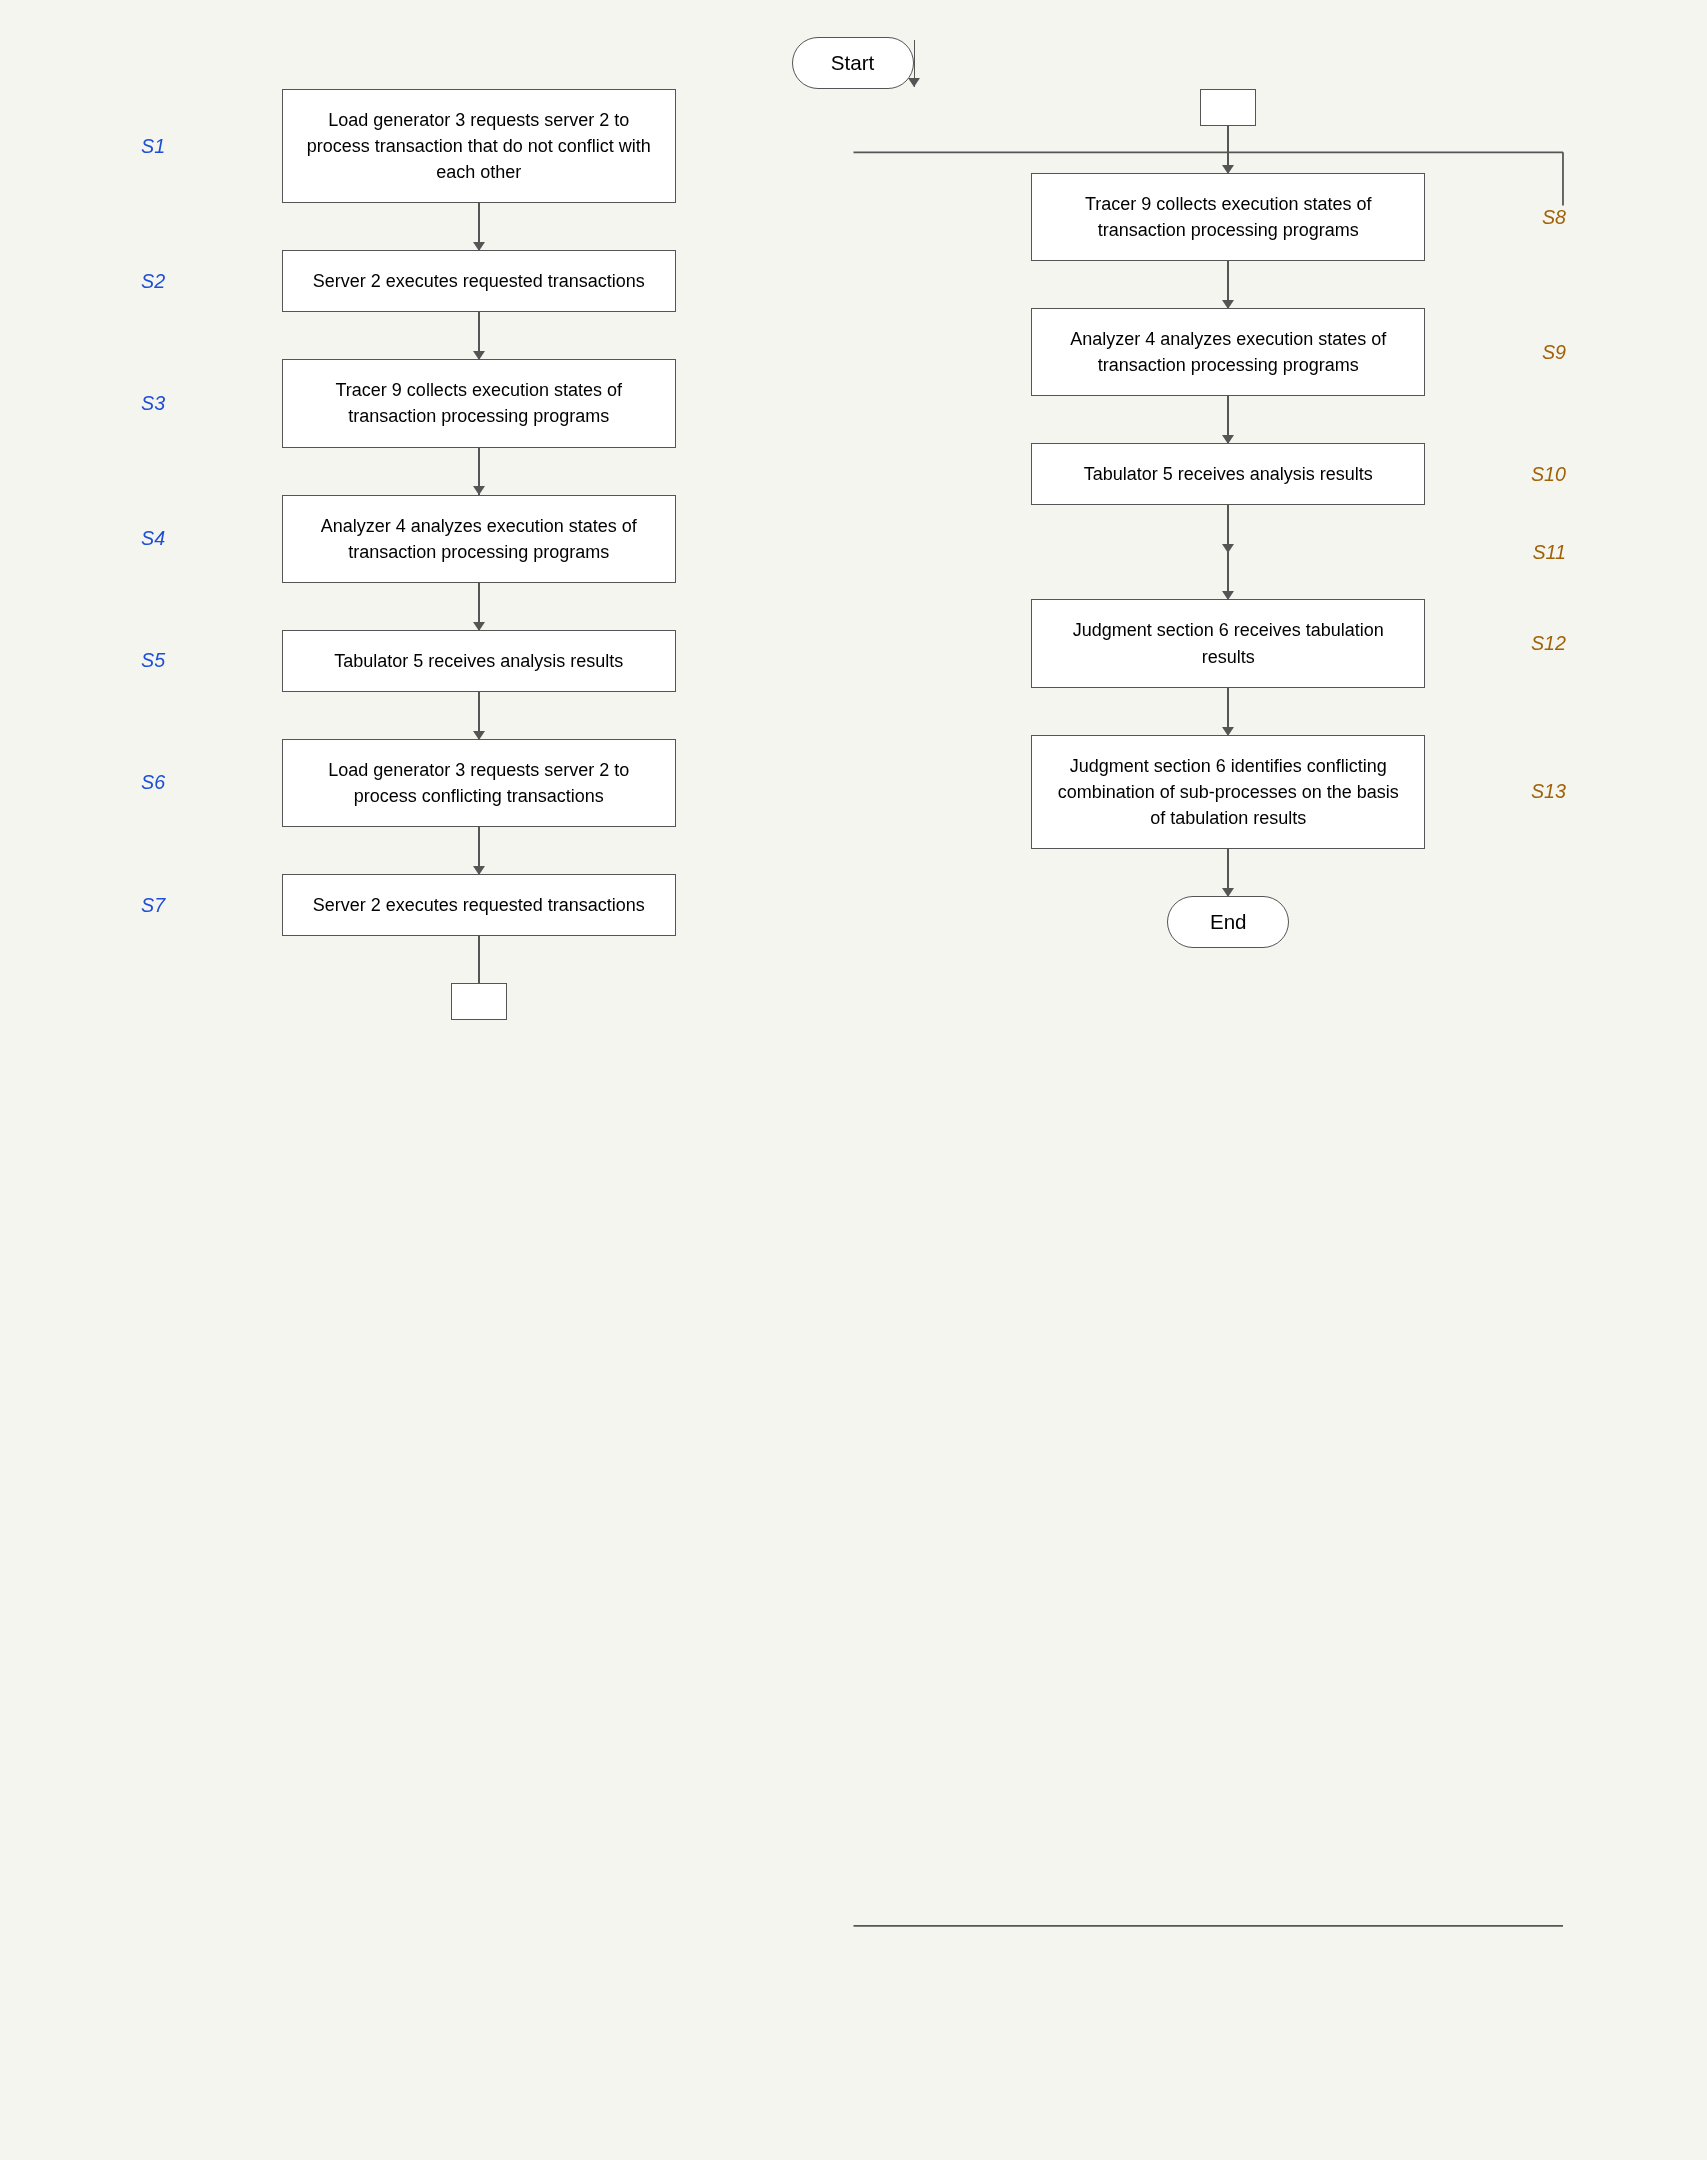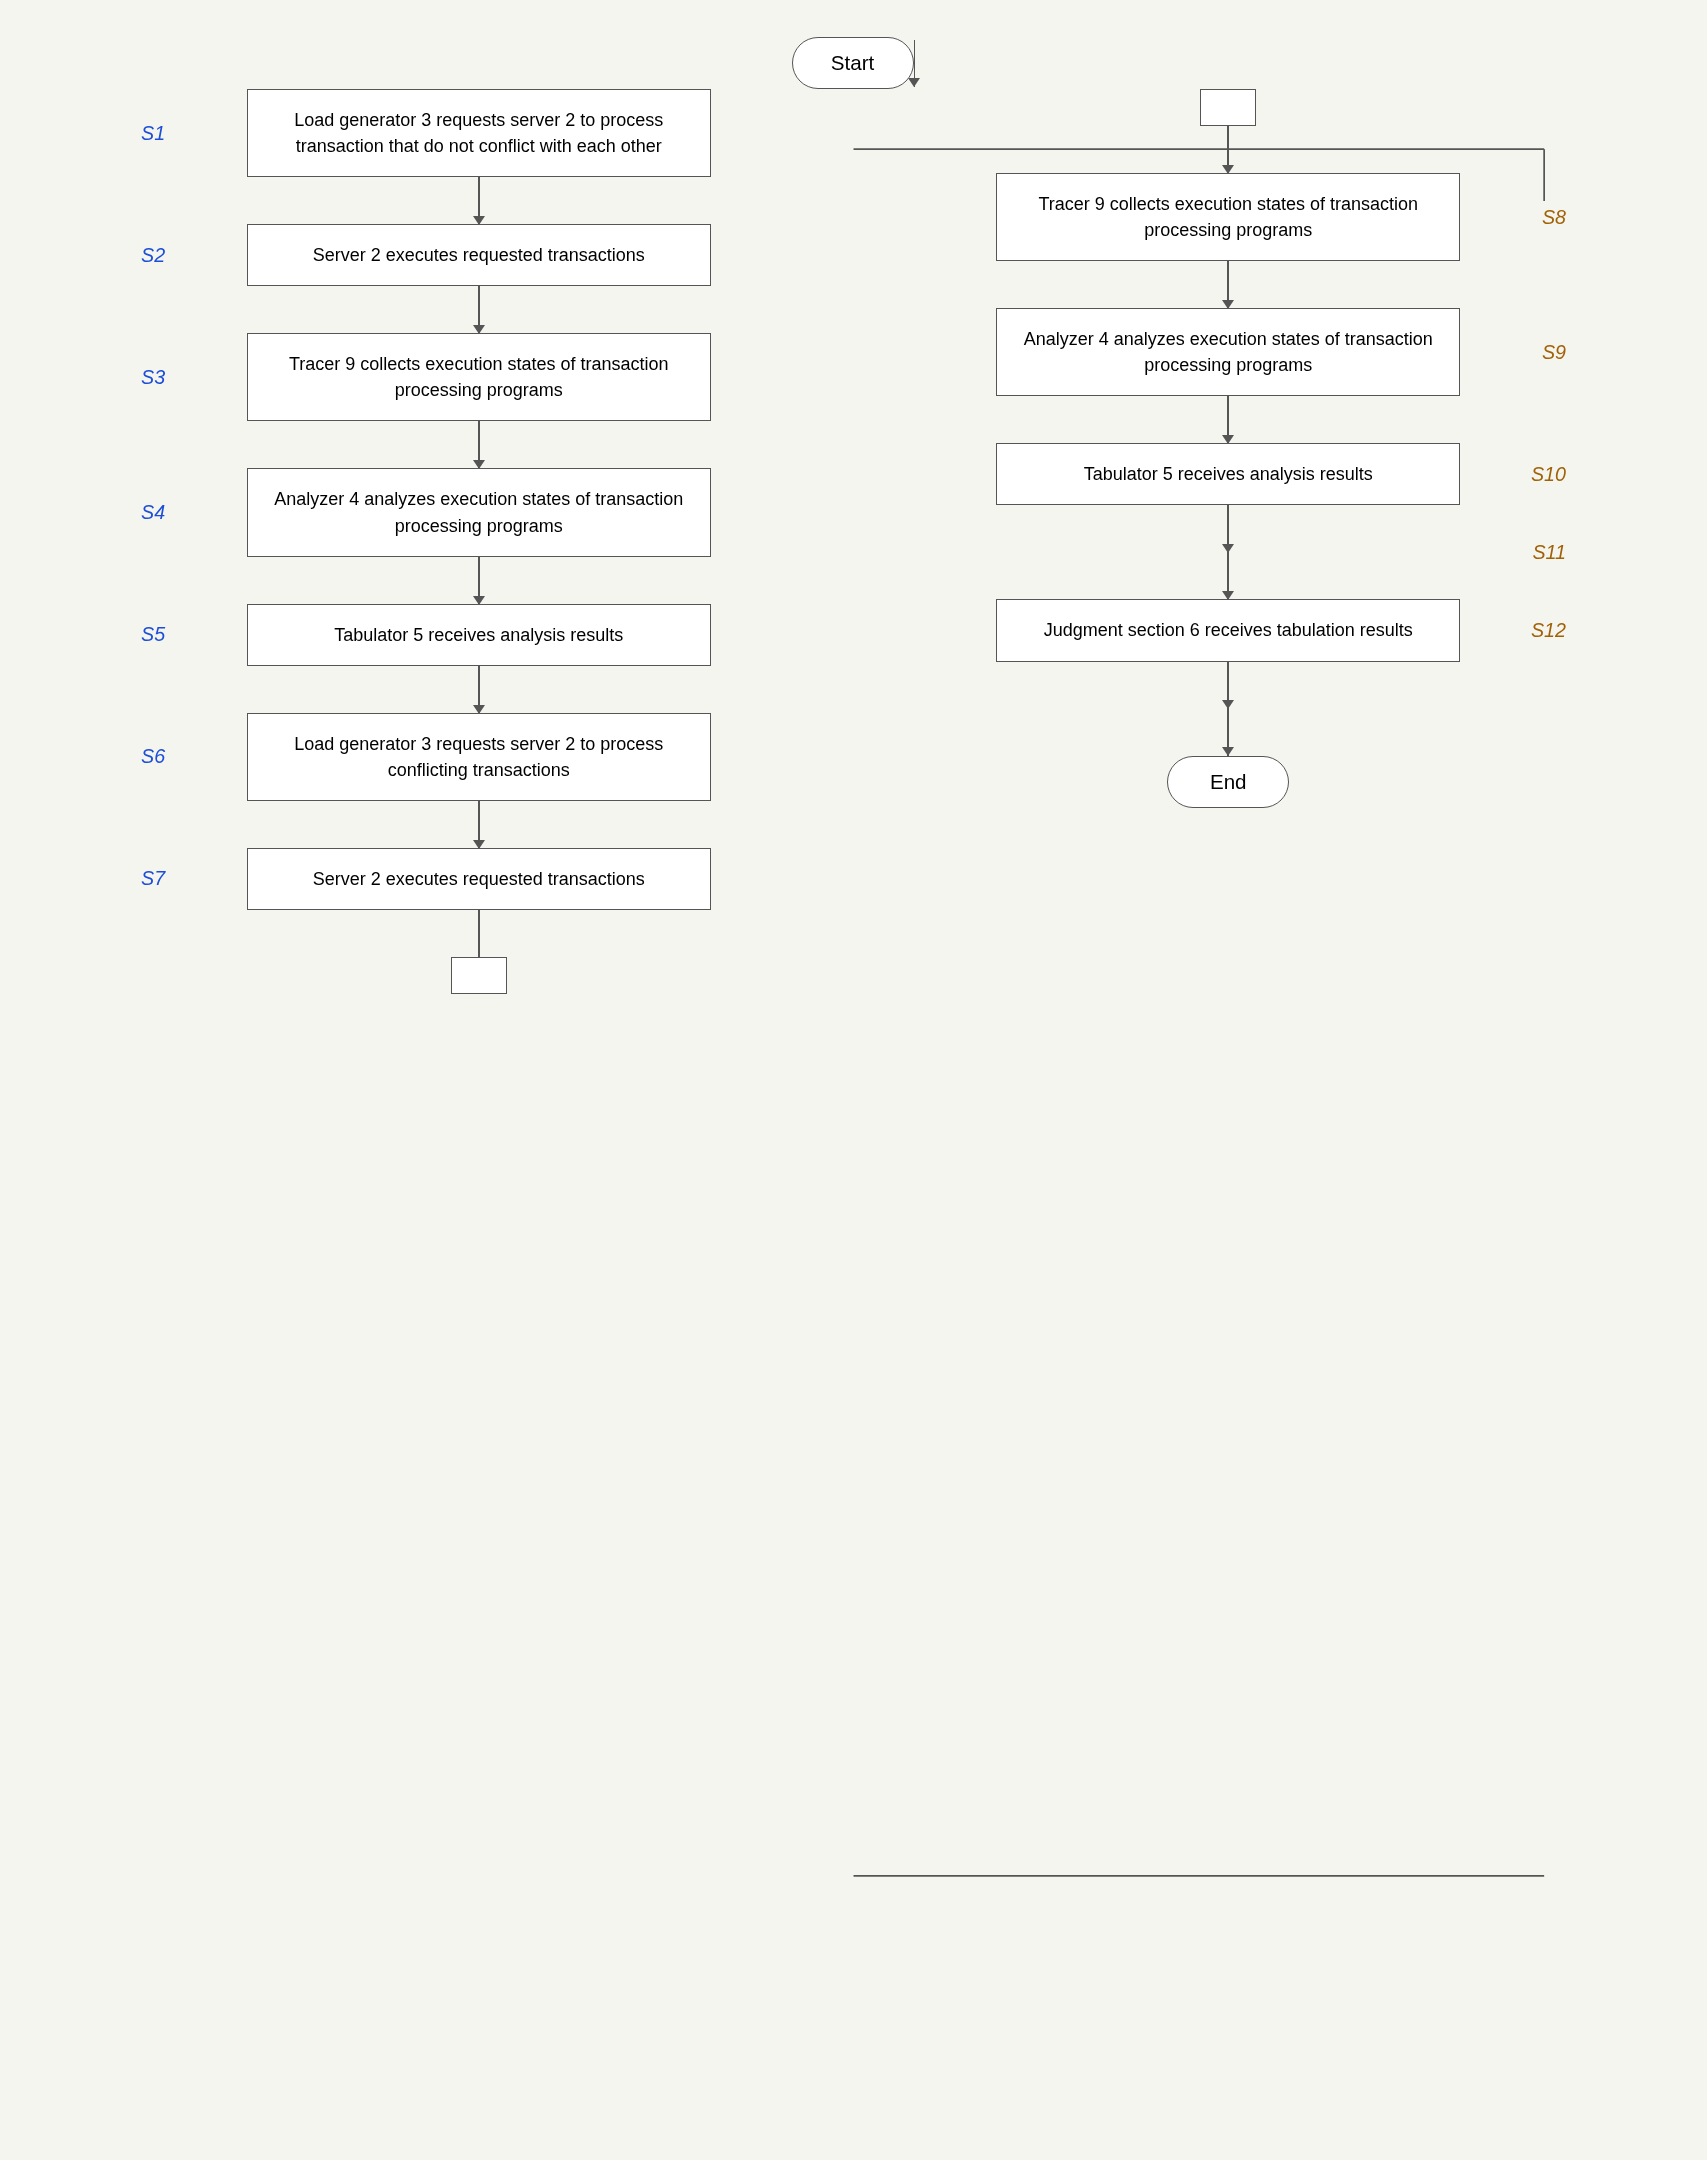--- a/index.html
+++ b/index.html
@@ -30,21 +30,21 @@
       font-size: 20.6px;
       min-width: 122px;
     }
     .rect {
       border: 1.9px solid #555;
       background: #fff;
       padding: 17px 22.5px;
       text-align: center;
       font-size: 18px;
       line-height: 1.45;
-      width: 464px;
+      width: 394px;
     }
 
     .main-flow {
       display: flex;
       width: 100%;
       align-items: flex-start;
     }
     .left-col {
       flex: 1;
       display: flex;
@@ -217,20 +217,26 @@
       <div class="v-connector arrow" style="height:47px;"></div>
 
       <div class="labeled-step">
         <div class="rect">
           <span>Judgment section 6 receives tabulation results</span>
         </div>
         <span class="lbl-right">S12</span>
       </div>
       <div class="v-connector arrow" style="height:47px;"></div>
 
+      <div class="labeled-step">
+        <div class="rect">
+          <span>Judgment section 6 identifies conflicting combination of sub-processes on the basis of tabulation results</span>
+        </div>
+        <span class="lbl-right">S13</span>
+      </div>
       <div class="v-connector arrow" style="height:47px;"></div>
 
       <div class="oval">
         <span>End</span>
       </div>
 
     </div>
   </div>
 
   <svg style="position:absolute; top:0; left:0; width:100%; height:100%; pointer-events:none; overflow:visible;" viewBox="0 0 1600 1108.56" width="1499" height="1039">

